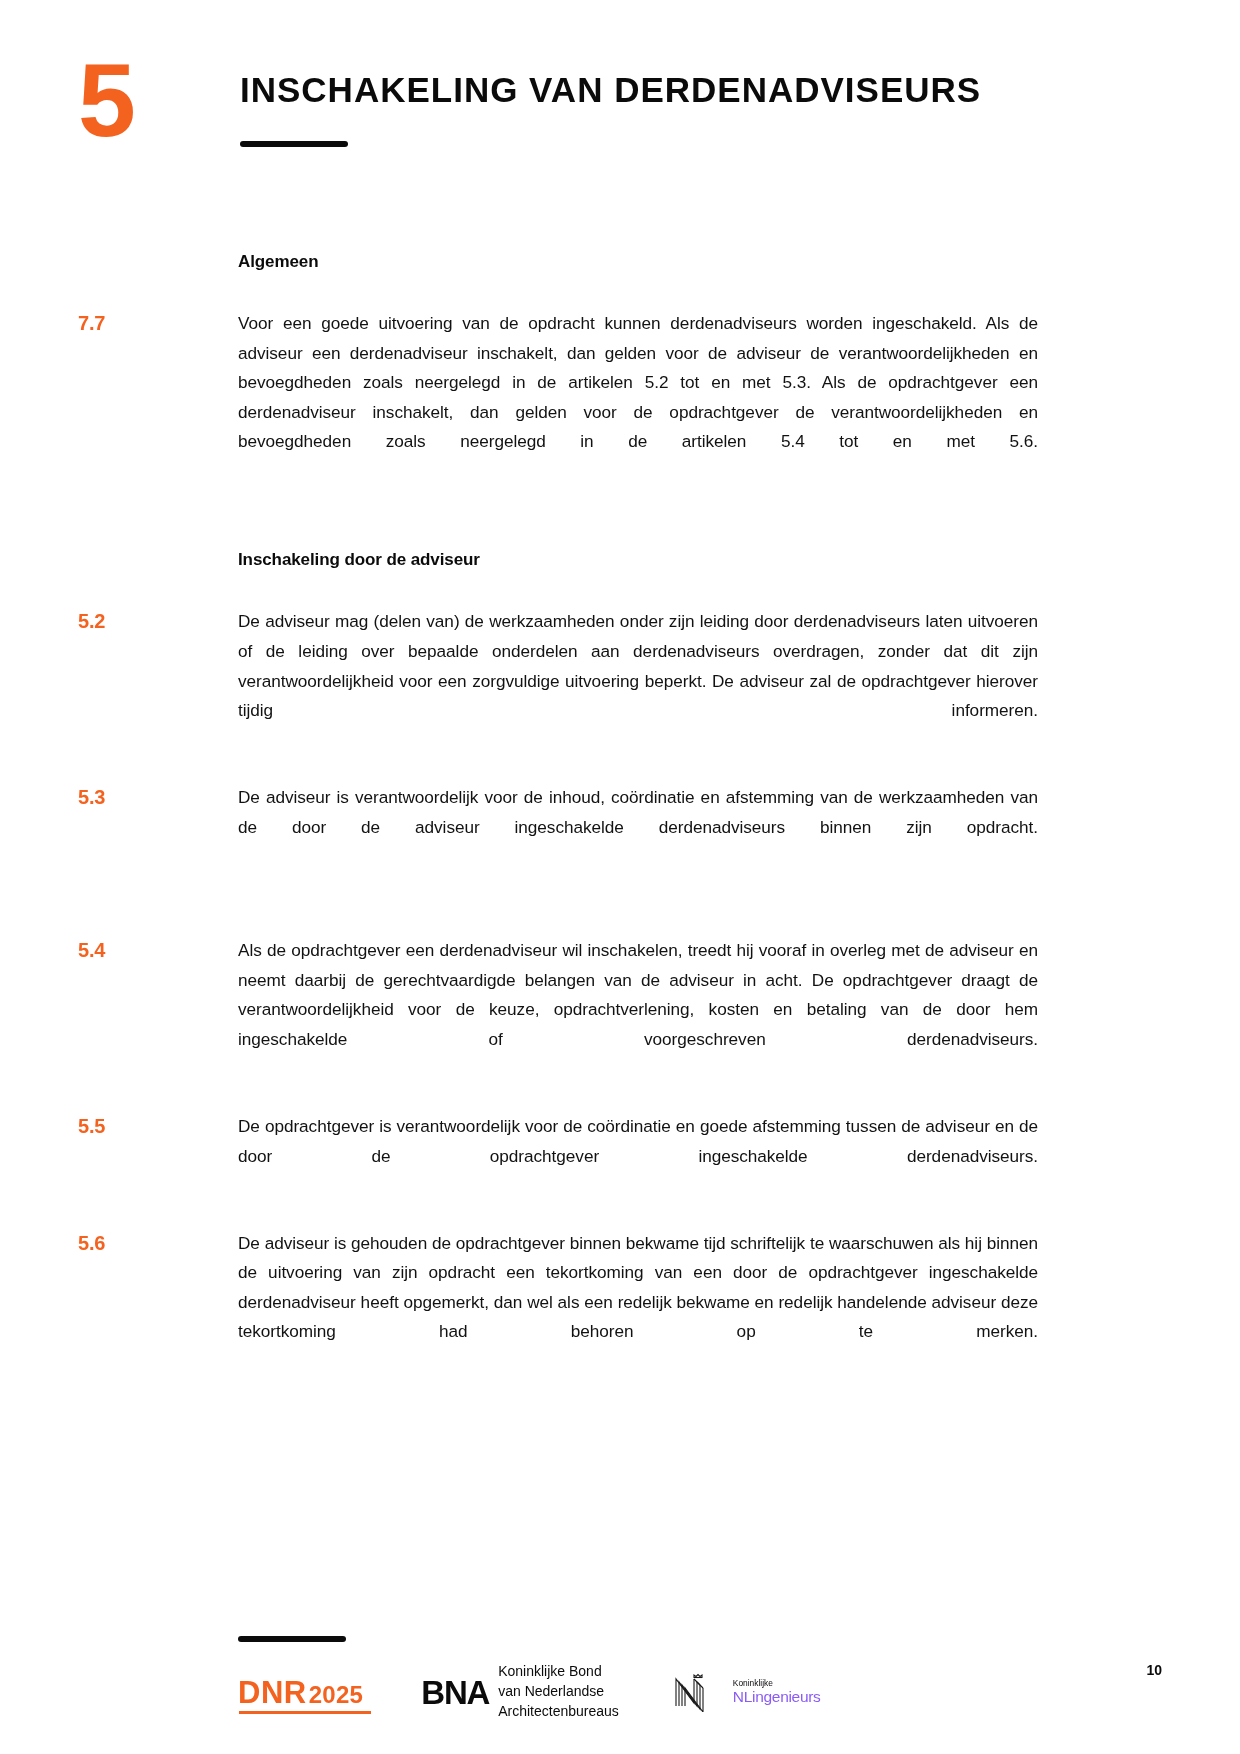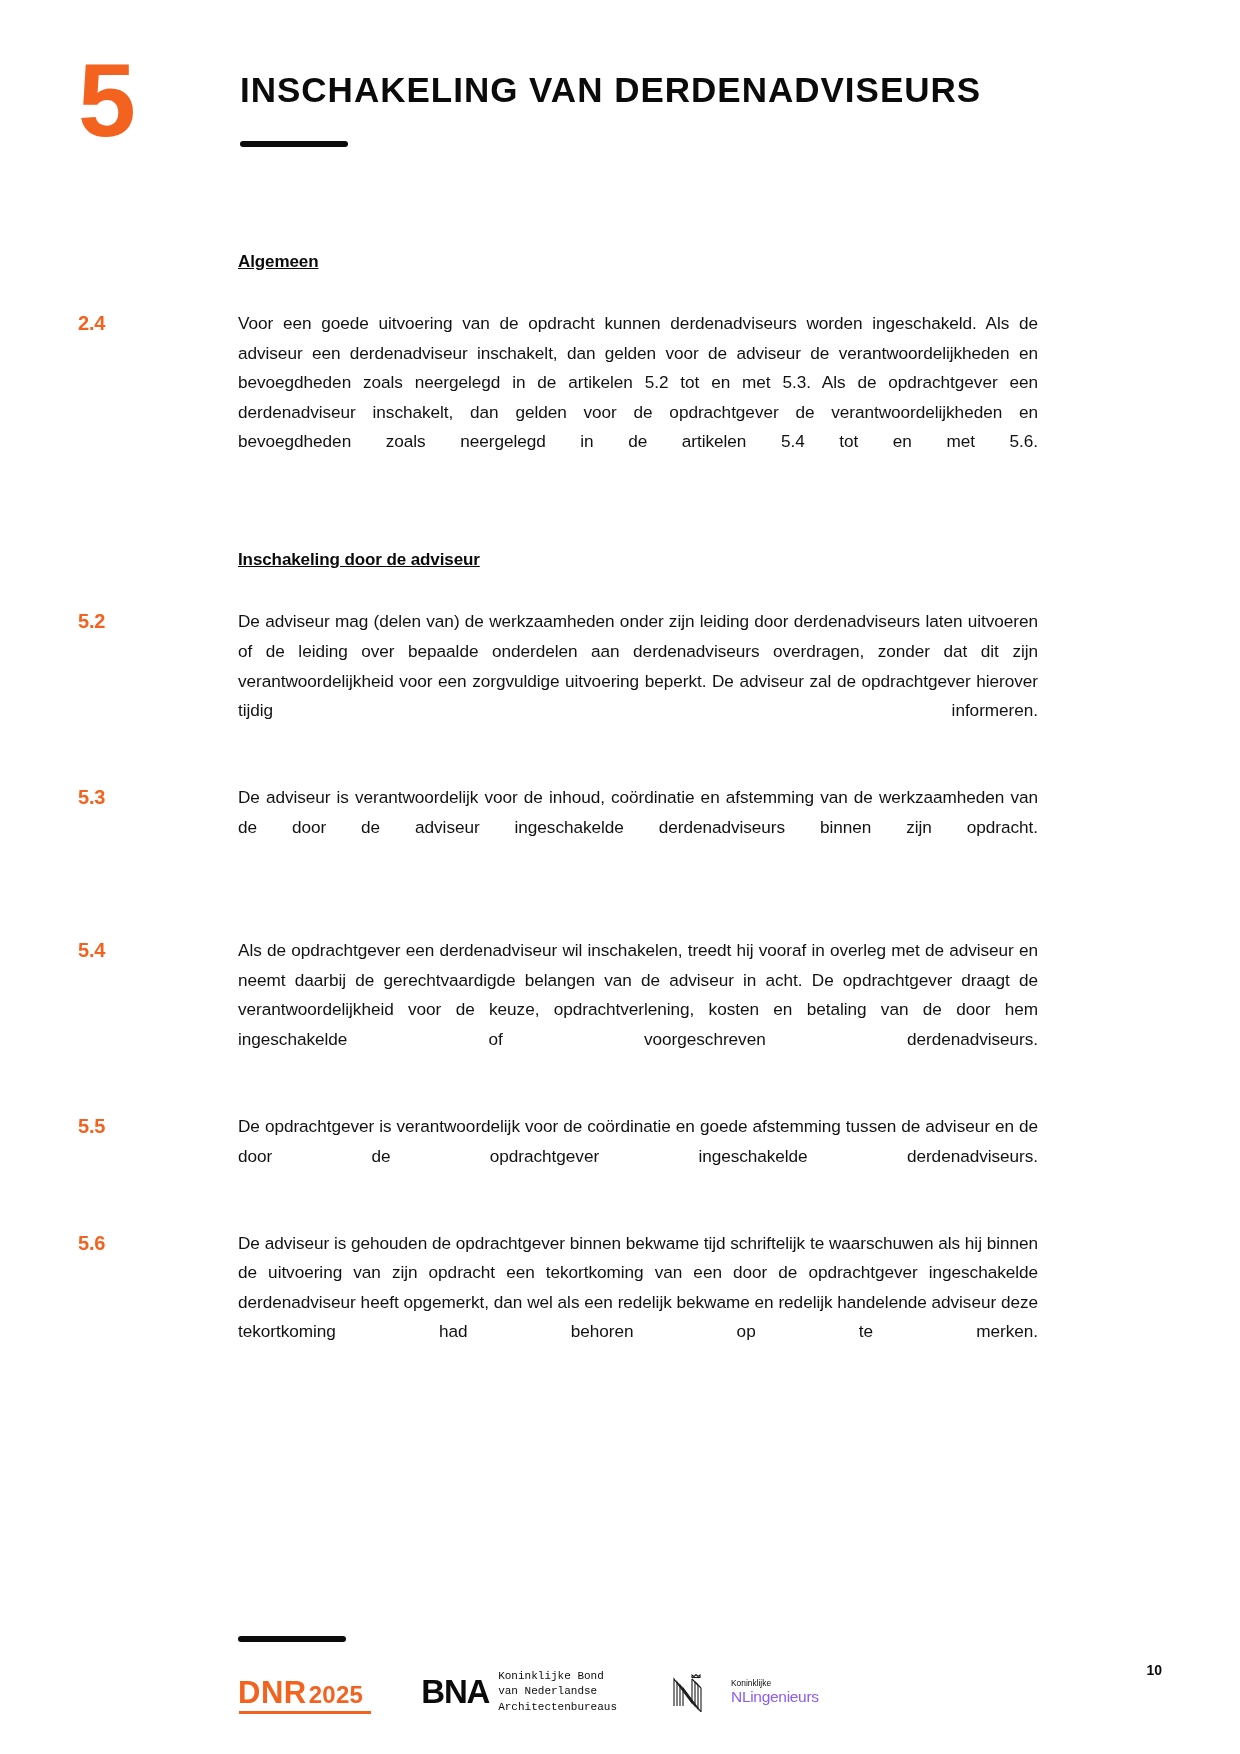--- a/index.html
+++ b/index.html
@@ -79,21 +79,20 @@
   }
 
   .group-heading {
     margin-left: 238px;
     width: 800px;
     font-size: 17px;
     font-weight: 700;
     color: #0b0b0b;
     letter-spacing: -0.1px;
     margin-bottom: 37px;
-    text-decoration: underline;
   }
 
   .clause {
     position: relative;
     min-height: 30px;
     margin-bottom: 28px;
   }
 
   .clause-num {
     position: absolute;
@@ -197,25 +196,24 @@
     margin-right: 54px;
   }
   .logo-bna .bna-mark {
     font-size: 33px;
     font-weight: 700;
     color: #0b0b0b;
     letter-spacing: -1.2px;
     line-height: 1;
   }
   .logo-bna .bna-sub {
-    font-size: 11px;
+    font-size: 14px;
     line-height: 1.42;
     color: #0b0b0b;
     white-space: nowrap;
-    font-family: Liberation Mono, monospace;
   }
 
   
   .logo-nl {
     display: flex;
     align-items: center;
     gap: 16px;
   }
   .logo-nl .nl-mark {
     width: 44px;
@@ -253,21 +251,21 @@
   <div class="header">
     <div class="chapter-number">5</div>
     <h1 class="chapter-title">INSCHAKELING VAN DERDENADVISEURS</h1>
     <div class="title-rule"></div>
   </div>
 
   <div class="content" id="content-root">
       <div class="group">
         <div class="group-heading">Algemeen</div>
         <div class="clause">
-          <div class="clause-num">2.4</div>
+          <div class="clause-num">7.7</div>
           <div class="clause-body">Voor een goede uitvoering van de opdracht kunnen derdenadviseurs worden ingeschakeld. Als de adviseur een derdenadviseur inschakelt, dan gelden voor de adviseur de verantwoordelijkheden en bevoegdheden zoals neergelegd in de artikelen 5.2 tot en met 5.3. Als de opdrachtgever een derdenadviseur inschakelt, dan gelden voor de opdrachtgever de verantwoordelijkheden en bevoegdheden zoals neergelegd in de artikelen 5.4 tot en met 5.6.</div>
         </div>
       </div>
       <div class="group-gap"></div>
       <div class="group">
         <div class="group-heading">Inschakeling door de adviseur</div>
         <div class="clause">
           <div class="clause-num">5.2</div>
           <div class="clause-body">De adviseur mag (delen van) de werkzaamheden onder zijn leiding door derdenadviseurs laten uitvoeren of de leiding over bepaalde onderdelen aan derdenadviseurs overdragen, zonder dat dit zijn verantwoordelijkheid voor een zorgvuldige uitvoering beperkt. De adviseur zal de opdrachtgever hierover tijdig informeren.</div>
         </div>

